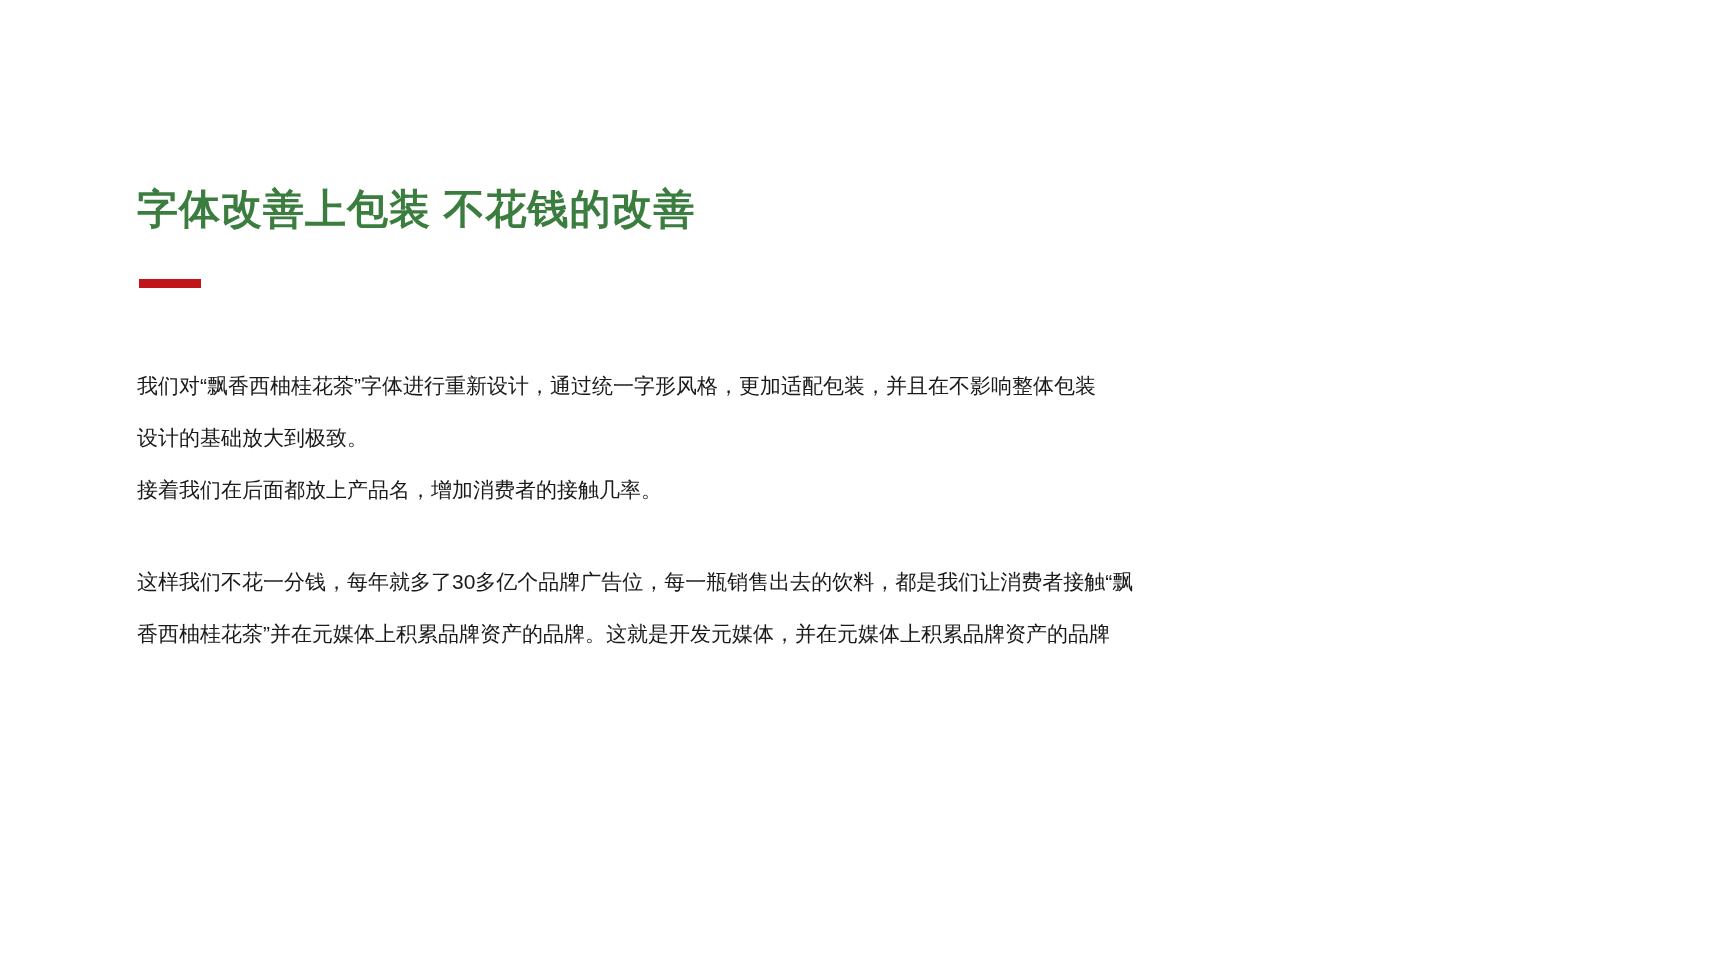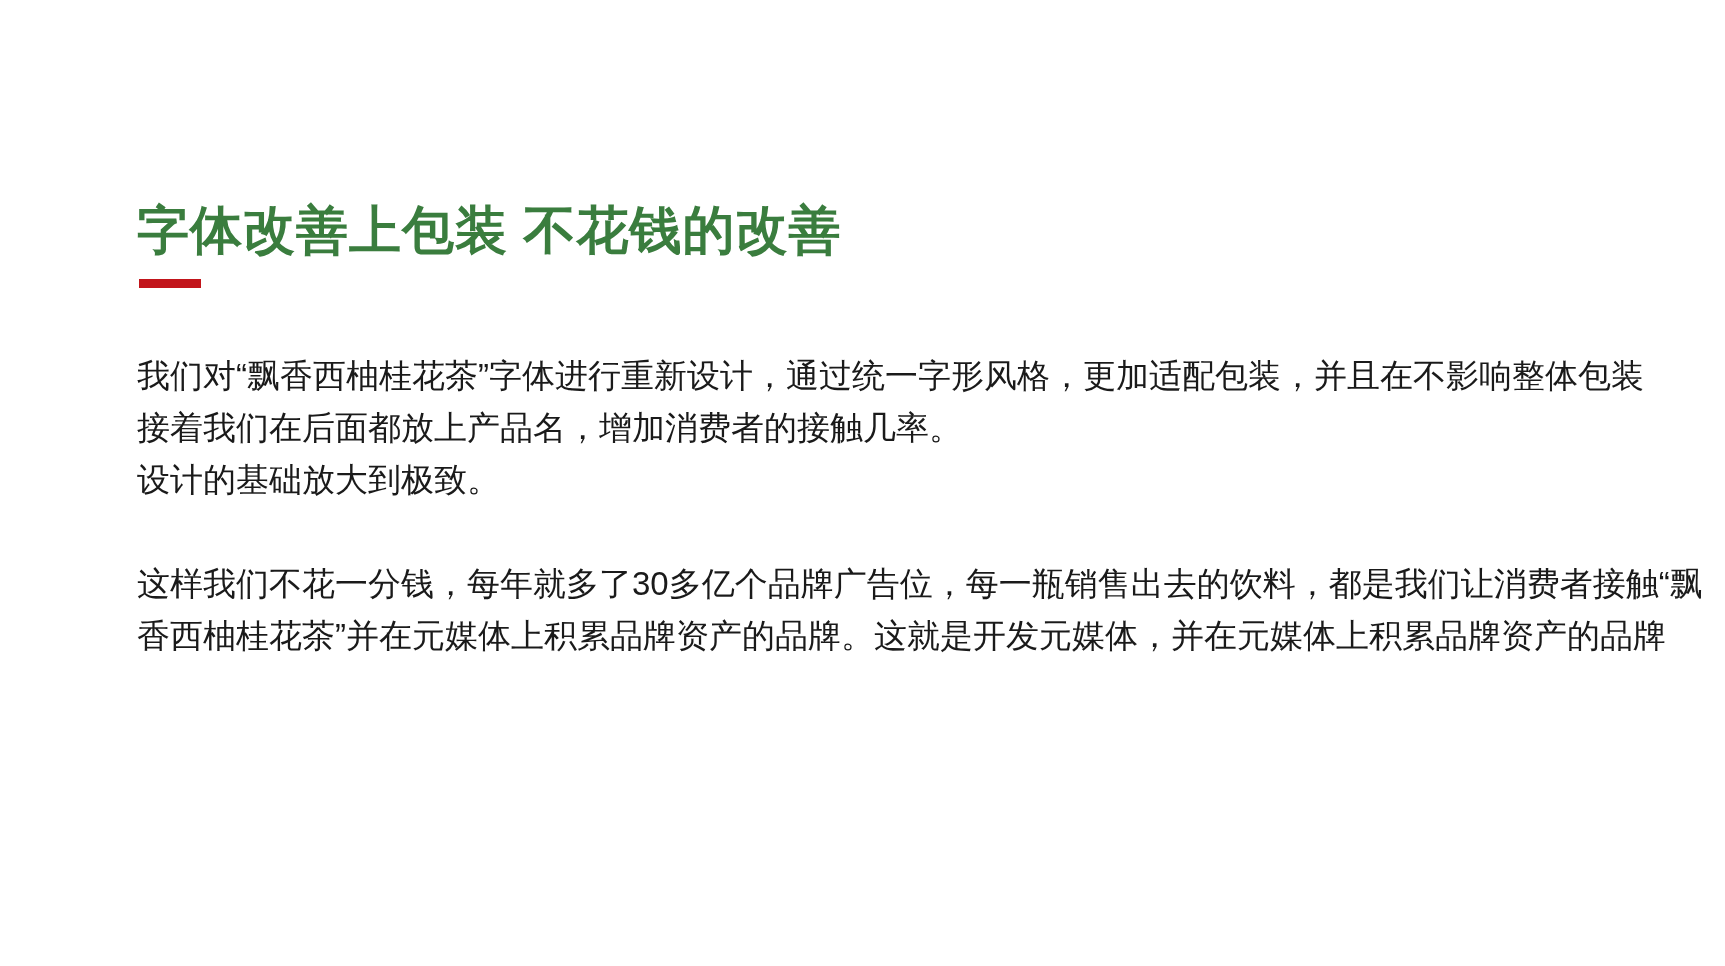--- a/index.html
+++ b/index.html
@@ -18,62 +18,62 @@
   }
   .slide {
     position: relative;
     width: 1725px;
     height: 966px;
     background: var(--background);
   }
   .title {
     position: absolute;
     left: 137px;
-    top: 196px;
-    font-size: 52px;
+    top: 182px;
+    font-size: 41px;
     font-weight: 700;
     letter-spacing: 1px;
     color: var(--title-color);
     white-space: nowrap;
   }
   .accent-dash {
     position: absolute;
     left: 139px;
     top: 279px;
     width: 62px;
     height: 9px;
     background: var(--accent-color);
   }
   .body-text {
     position: absolute;
     left: 137px;
-    top: 350px;
+    top: 360px;
     width: 1460px;
-    font-size: 33px;
+    font-size: 21px;
     line-height: 52px;
     color: var(--text-color);
   }
-  .para + .para { margin-top: 52px; text-align: right; }
+  .para + .para { margin-top: 40px; }
   .line { display: block; white-space: nowrap; }
 </style>
 </head>
 <body>
 
 <div class="slide">
 
   <h1 class="title">字体改善上包装 不花钱的改善</h1>
 
   <div class="accent-dash"></div>
 
   <div class="body-text">
 
     <p class="para">
       <span class="line">我们对“飘香西柚桂花茶”字体进行重新设计，通过统一字形风格，更加适配包装，并且在不影响整体包装</span>
+      <span class="line">设计的基础放大到极致。</span>
       <span class="line">接着我们在后面都放上产品名，增加消费者的接触几率。</span>
-      <span class="line">设计的基础放大到极致。</span>
     </p>
 
     <p class="para">
       <span class="line">这样我们不花一分钱，每年就多了30多亿个品牌广告位，每一瓶销售出去的饮料，都是我们让消费者接触“飘</span>
       <span class="line">香西柚桂花茶”并在元媒体上积累品牌资产的品牌。这就是开发元媒体，并在元媒体上积累品牌资产的品牌</span>
     </p>
 
   </div>
 
 </div>

